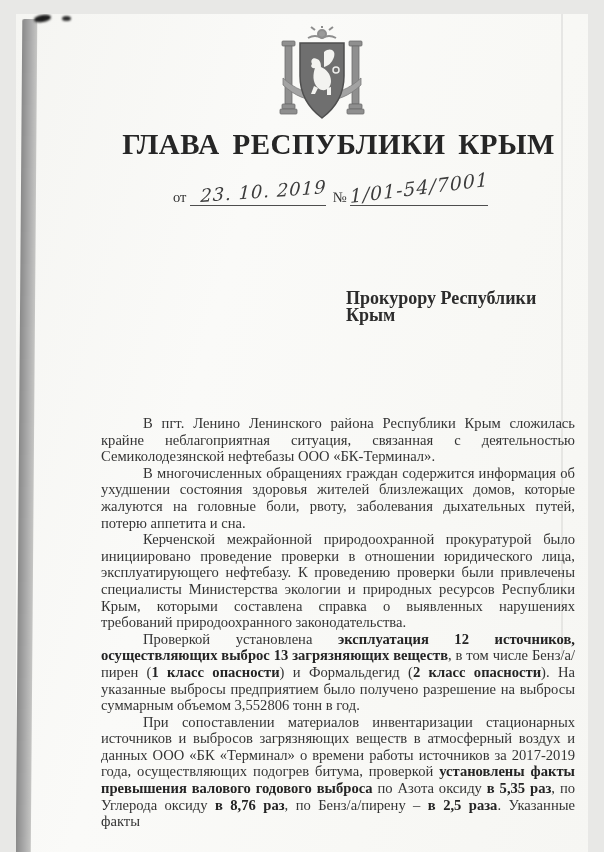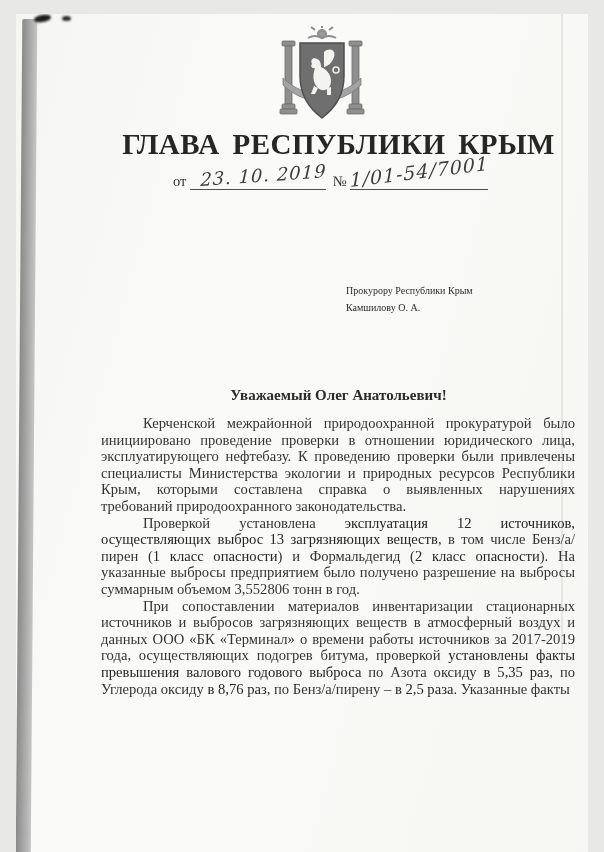--- a/index.html
+++ b/index.html
@@ -23,53 +23,53 @@
 
   
   .emblem { position:absolute; left:260px; top:12px; width:92px; height:96px; filter:blur(0.3px); }
 
   
   .title {
     position:absolute; left:85px; top:114px; width:475px; text-align:center;
     font-size:29px; font-weight:bold; letter-spacing:0.5px; word-spacing:5px; color:#262626;
     filter:blur(0.2px); white-space:nowrap;
   }
-  .ref { position:absolute; left:157px; top:158px; width:320px; font-size:14.5px; color:#333; }
+  .ref { position:absolute; left:157px; top:174px; width:320px; font-size:14.5px; color:#333; }
   .ref-row { display:flex; align-items:flex-end; }
   .ref-row .lbl { flex:none; padding-right:4px; }
   .uline { position:relative; border-bottom:1.5px solid #4e4e4e; height:17px; }
   .line-date { width:136px; margin-right:6px; }
   .line-num  { width:138px; }
   .line-on   { width:281px; }
   .hand {
     position:absolute; font-family:"DejaVu Serif", serif; font-style:italic;
     color:#3c3c3c; white-space:nowrap; letter-spacing:1px;
   }
   .hand-date { left:10px; bottom:-1px; font-size:18px; transform:rotate(-4deg) skewX(-6deg); transform-origin:left bottom; }
   .hand-num  { left:0px;  bottom:-2px; font-size:19px; transform:rotate(-7deg) skewX(-6deg); transform-origin:left bottom; }
   .ref-row2 { margin-top:3px; }
 
   
   .addressee {
-    position:absolute; left:330px; top:269px; width:240px;
-    font-size:10px; font-weight:normal; line-height:16.5px; color:#2c2c2c;
+    position:absolute; left:330px; top:276px; width:240px;
+    font-size:18px; font-weight:bold; line-height:16.5px; color:#2c2c2c;
   }
   .salutation {
     position:absolute; left:85px; top:373px; width:475px; text-align:center;
     font-size:15px; font-weight:bold; color:#2a2a2a;
   }
 
   
   .body-text {
     position:absolute; left:85px; top:401px; width:474px;
     font-size:14.6px; line-height:16.6px; text-align:justify; color:#343434;
     filter:blur(0.15px);
   }
   .body-text p { margin:0; text-indent:42px; }
-  .b { font-weight:normal; color:#242424; }
+  .b { font-weight:bold; color:#242424; }
 </style>
 </head>
 <body>
 
 <div class="page">
 
   <div class="scan-band"></div>
   <div class="smudge-a"></div>
   <div class="smudge-b"></div>
   <div class="fold-line"></div>
@@ -121,24 +121,24 @@
       </span>
       <span class="lbl">№</span>
       <span class="uline line-num">
         <span class="hand hand-num">1/01-54/7001</span>
       </span>
     </div>
   </div>
 
   <div class="addressee">
     <div>Прокурору Республики Крым</div>
-    <div>Камшилову О. А.</div>
   </div>
 
-  <div class="salutation">Уважаемый Олег Анатольевич!</div>
 
   <div class="body-text">
+    <p><span>В пгт. Ленино Ленинского района Республики Крым сложилась крайне неблагоприятная ситуация, связанная с деятельностью Семиколодезянской нефтебазы ООО «БК-Терминал».</span></p>
+    <p><span>В многочисленных обращениях граждан содержится информация об ухудшении состояния здоровья жителей близлежащих домов, которые жалуются на головные боли, рвоту, заболевания дыхательных путей, потерю аппетита и сна.</span></p>
     <p><span>Керченской межрайонной природоохранной прокуратурой было инициировано проведение проверки в отношении юридического лица, эксплуатирующего нефтебазу. К проведению проверки были привлечены специалисты Министерства экологии и природных ресурсов Республики Крым, которыми составлена справка о выявленных нарушениях требований природоохранного законодательства.</span></p>
     <p><span>Проверкой установлена </span><span class="b">эксплуатация 12 источников, осуществляющих выброс 13 загрязняющих веществ</span><span>, в том числе Бенз/а/пирен (</span><span class="b">1 класс опасности</span><span>) и Формальдегид (</span><span class="b">2 класс опасности</span><span>). На указанные выбросы предприятием было получено разрешение на выбросы суммарным объемом 3,552806 тонн в год.</span></p>
     <p><span>При сопоставлении материалов инвентаризации стационарных источников и выбросов загрязняющих веществ в атмосферный воздух и данных ООО «БК «Терминал» о времени работы источников за 2017-2019 года, осуществляющих подогрев битума, проверкой </span><span class="b">установлены факты превышения валового годового выброса</span><span> по Азота оксиду </span><span class="b">в 5,35 раз</span><span>, по Углерода оксиду </span><span class="b">в 8,76 раз</span><span>, по Бенз/а/пирену – </span><span class="b">в 2,5 раза</span><span>. Указанные факты</span></p>
   </div>
 
 </div>
 
 </body></html>

